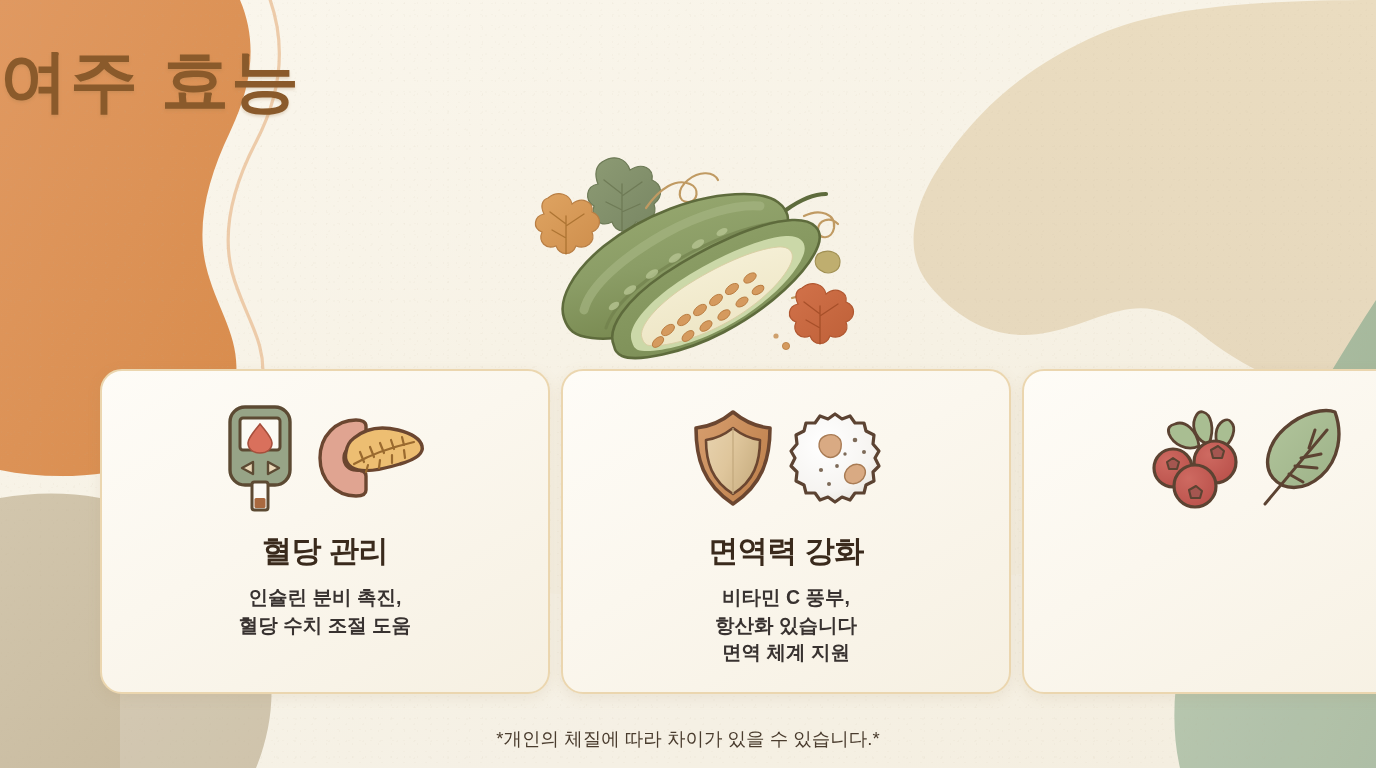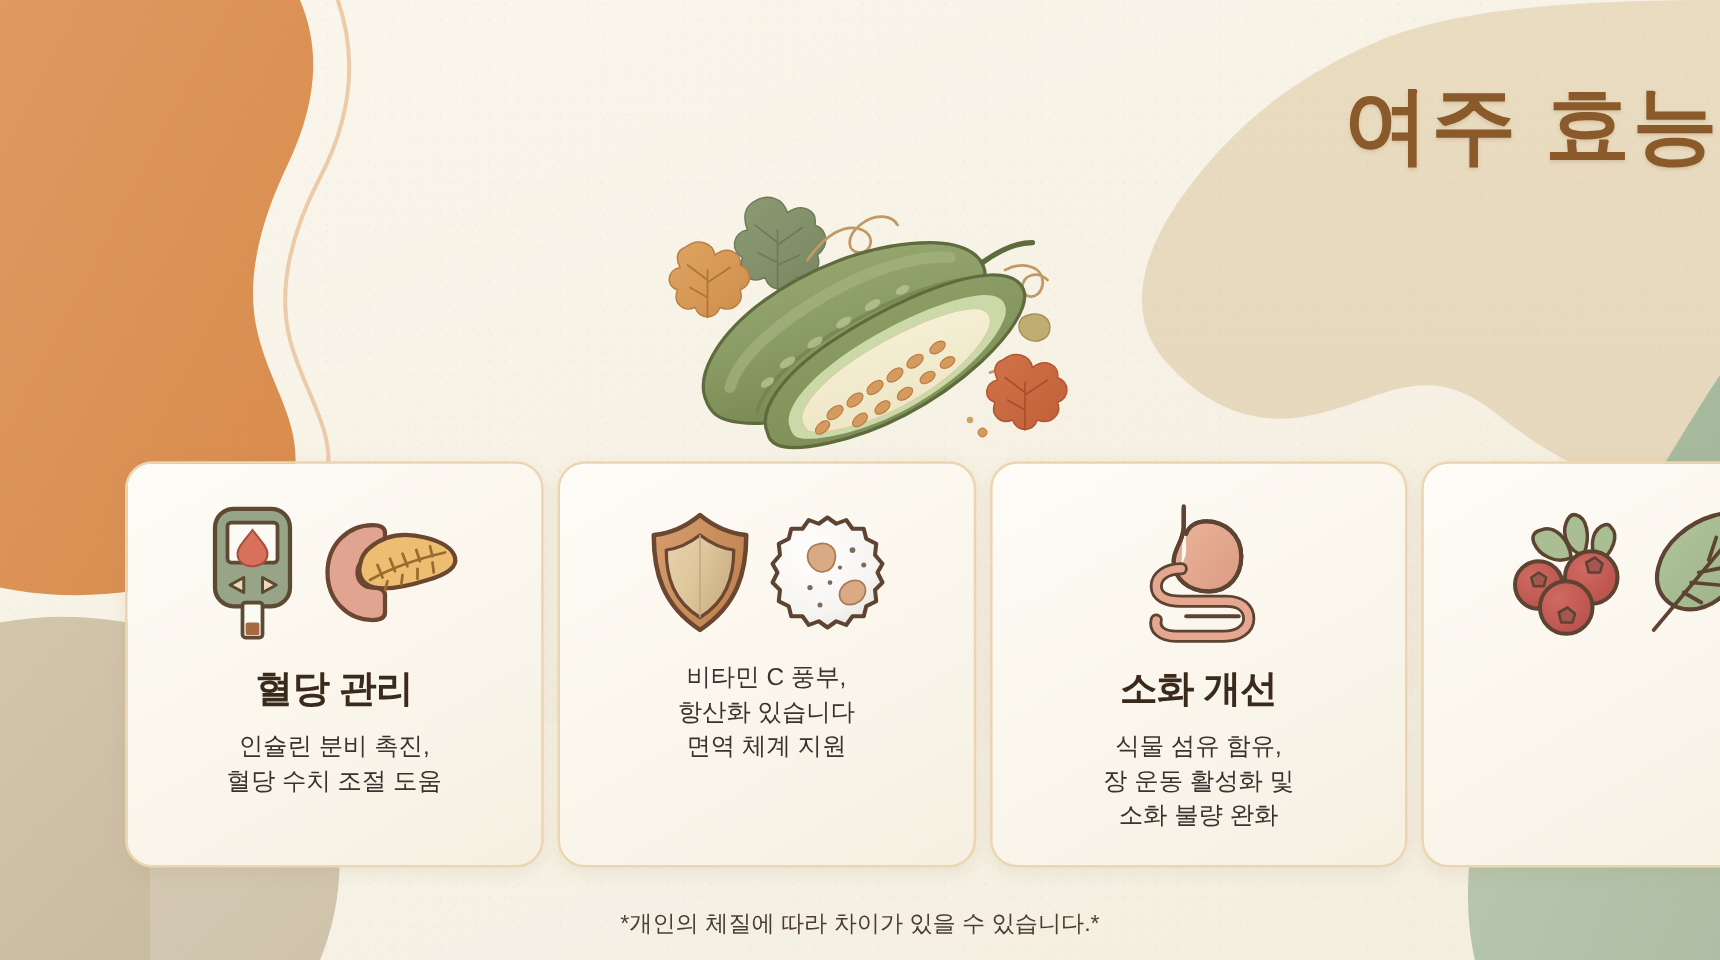--- a/index.html
+++ b/index.html
@@ -36,24 +36,24 @@
     background-image:
       radial-gradient(circle at 12% 22%, rgba(190,175,150,.22) 0 1px, transparent 1px),
       radial-gradient(circle at 38% 61%, rgba(190,175,150,.18) 0 1px, transparent 1px),
       radial-gradient(circle at 73% 31%, rgba(190,175,150,.20) 0 1px, transparent 1px),
       radial-gradient(circle at 57% 85%, rgba(190,175,150,.16) 0 1px, transparent 1px);
     background-size: 13px 13px, 17px 17px, 11px 11px, 19px 19px;
   }
   
   .title {
     position: absolute;
-    top: 55px;
+    top: 36px;
     left: 0;
     width: 1376px;
-    text-align: right;
+    text-align: left;
     font-size: 68px;
     font-weight: 700;
     letter-spacing: 2px;
     color: #8A5A2B;
     text-shadow: 0 2px 3px rgba(160,120,70,.25);
   }
   
   .hero {
     position: absolute;
     top: 150px;
@@ -101,20 +101,21 @@
     letter-spacing: -0.5px;
     white-space: nowrap;
   }
   .card-desc {
     margin-top: 12px;
     font-size: 19.5px;
     line-height: 1.42;
     color: #383230;
     text-align: center;
     white-space: pre-line;
+    font-weight: bold;
   }
   
   .footnote {
     position: absolute;
     top: 726px;
     left: 0;
     width: 1376px;
     text-align: center;
     font-size: 18.5px;
     color: #4A3C2E;
@@ -342,56 +343,26 @@
           <g fill="#7D6A58">
             <circle cx="70" cy="32" r="2.3"></circle>
             <circle cx="79" cy="44" r="2"></circle>
             <circle cx="36" cy="62" r="2.1"></circle>
             <circle cx="52" cy="58" r="1.9"></circle>
             <circle cx="44" cy="76" r="2"></circle>
             <circle cx="60" cy="46" r="1.7"></circle>
           </g>
         </svg>
       </div>
+      <div class="card-title">면역력 강화</div>
       <div class="card-desc">비타민 C 풍부,
 항산화 있습니다
 면역 체계 지원</div>
     </div>
 
-    <div class="card">
-      <div class="card-icons">
-        <svg width="108" height="118" viewBox="0 0 108 118" xmlns="http://www.w3.org/2000/svg">
-          <defs>
-            <linearGradient id="organFill" x1="0" y1="0" x2="1" y2="1">
-              <stop offset="0%" stop-color="#ECB59E"></stop>
-              <stop offset="100%" stop-color="#DB9B82"></stop>
-            </linearGradient>
-          </defs>
-
-          <path d="M42,6 L42,22 C42,34 34,40 34,50 C34,64 46,74 62,74 C78,74 88,62 88,46
-                   C88,28 74,18 60,18 C52,18 46,22 44,28" fill="none" stroke="#5C4332" stroke-width="3.4" stroke-linecap="round"></path>
-          <path d="M42,8 L42,22 C42,34 34,40 34,50 C34,64 46,74 62,74 C78,74 88,62 88,46
-                   C88,28 74,18 60,18 C52,18 46,22 44,28 C43,32 44,36 44,40 C44,48 40,52 40,56" fill="url(#organFill)" opacity="1"></path>
-          <path d="M42,8 L42,22 C42,34 34,40 34,50 C34,64 46,74 62,74 C78,74 88,62 88,46
-                   C88,28 74,18 60,18 C52,18 46,22 44,28" fill="none" stroke="#5C4332" stroke-width="3.4" stroke-linecap="round"></path>
-
-          <path d="M40,56 C28,56 20,62 20,70 C20,78 28,82 40,82 L76,82
-                   C88,82 94,88 94,96 C94,104 86,110 74,110 L36,110
-                   C24,110 18,104 20,97" fill="none" stroke="#5C4332" stroke-width="10.5" stroke-linecap="round" stroke-linejoin="round"></path>
-          <path d="M40,56 C28,56 20,62 20,70 C20,78 28,82 40,82 L76,82
-                   C88,82 94,88 94,96 C94,104 86,110 74,110 L36,110
-                   C24,110 18,104 20,97" fill="none" stroke="#E5A78F" stroke-width="6" stroke-linecap="round" stroke-linejoin="round"></path>
-          <path d="M44,94 L86,94" stroke="#5C4332" stroke-width="3.2" stroke-linecap="round"></path>
-        </svg>
-      </div>
-      <div class="card-title">소화 개선</div>
-      <div class="card-desc">식물 섬유 함유,
-장 운동 활성화 및
-소화 불량 완화</div>
-    </div>
 
     <div class="card">
       <div class="card-icons">
         <svg width="106" height="104" viewBox="0 0 106 104" xmlns="http://www.w3.org/2000/svg">
           <defs>
             <radialGradient id="berryFill" cx="0.35" cy="0.32" r="0.8">
               <stop offset="0%" stop-color="#CE6A61"></stop>
               <stop offset="100%" stop-color="#B9504A"></stop>
             </radialGradient>
           </defs>

